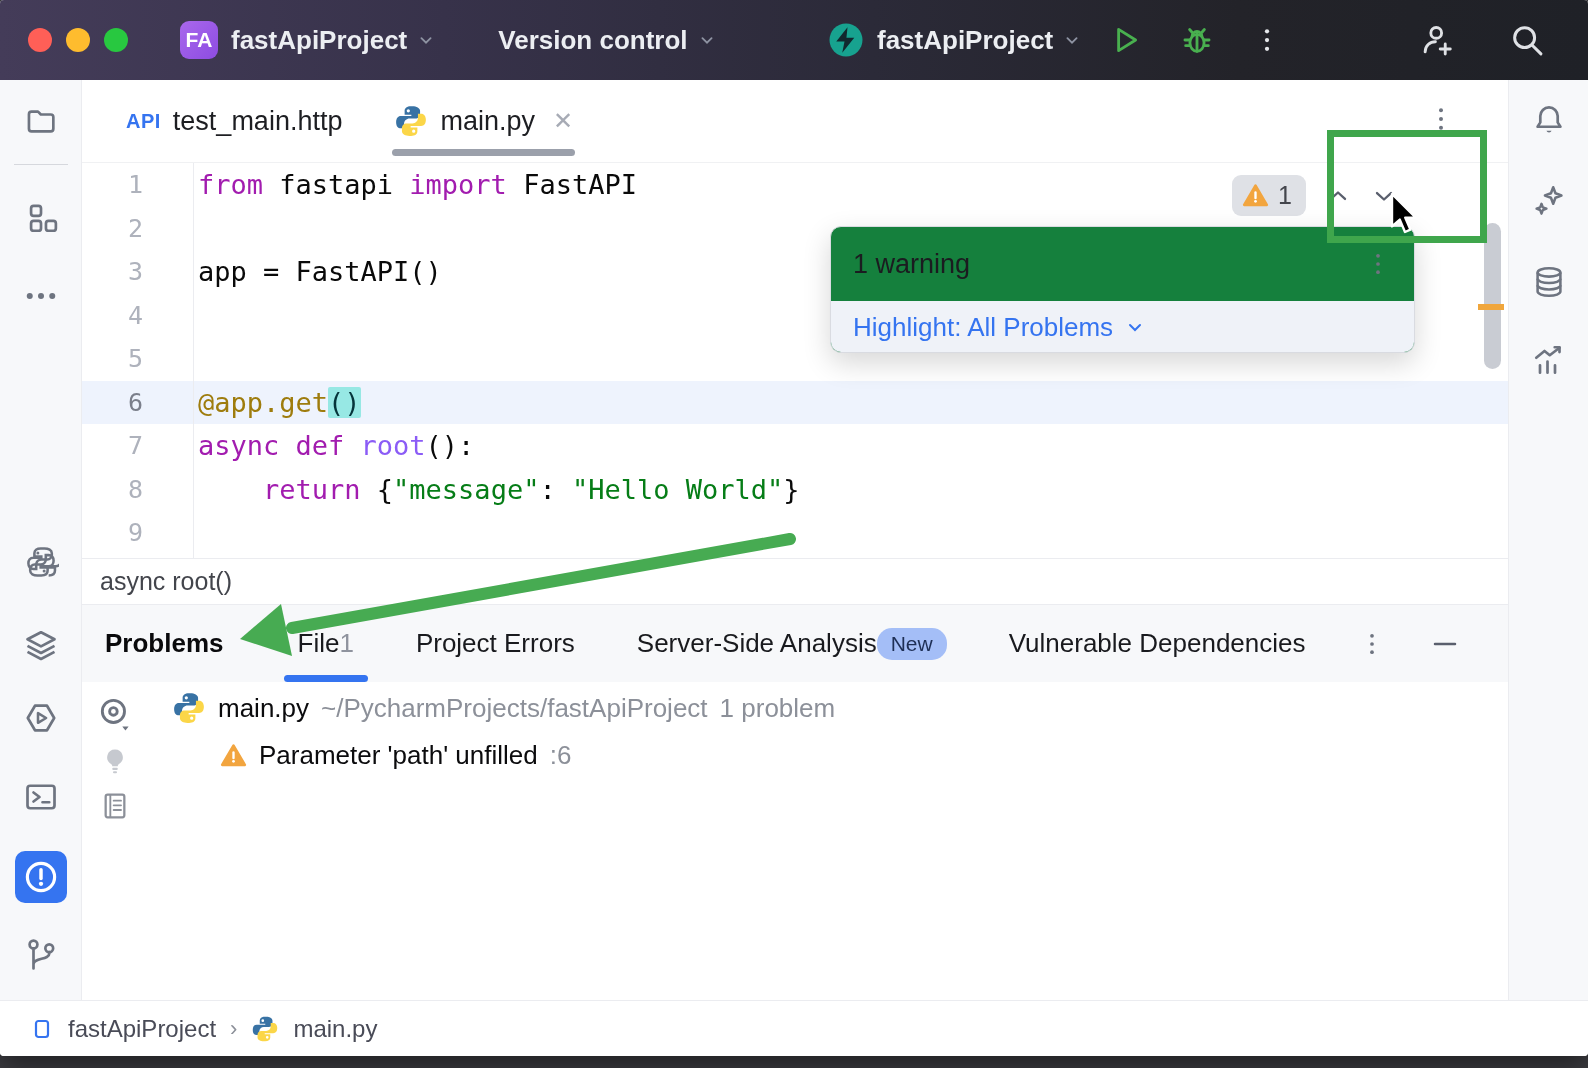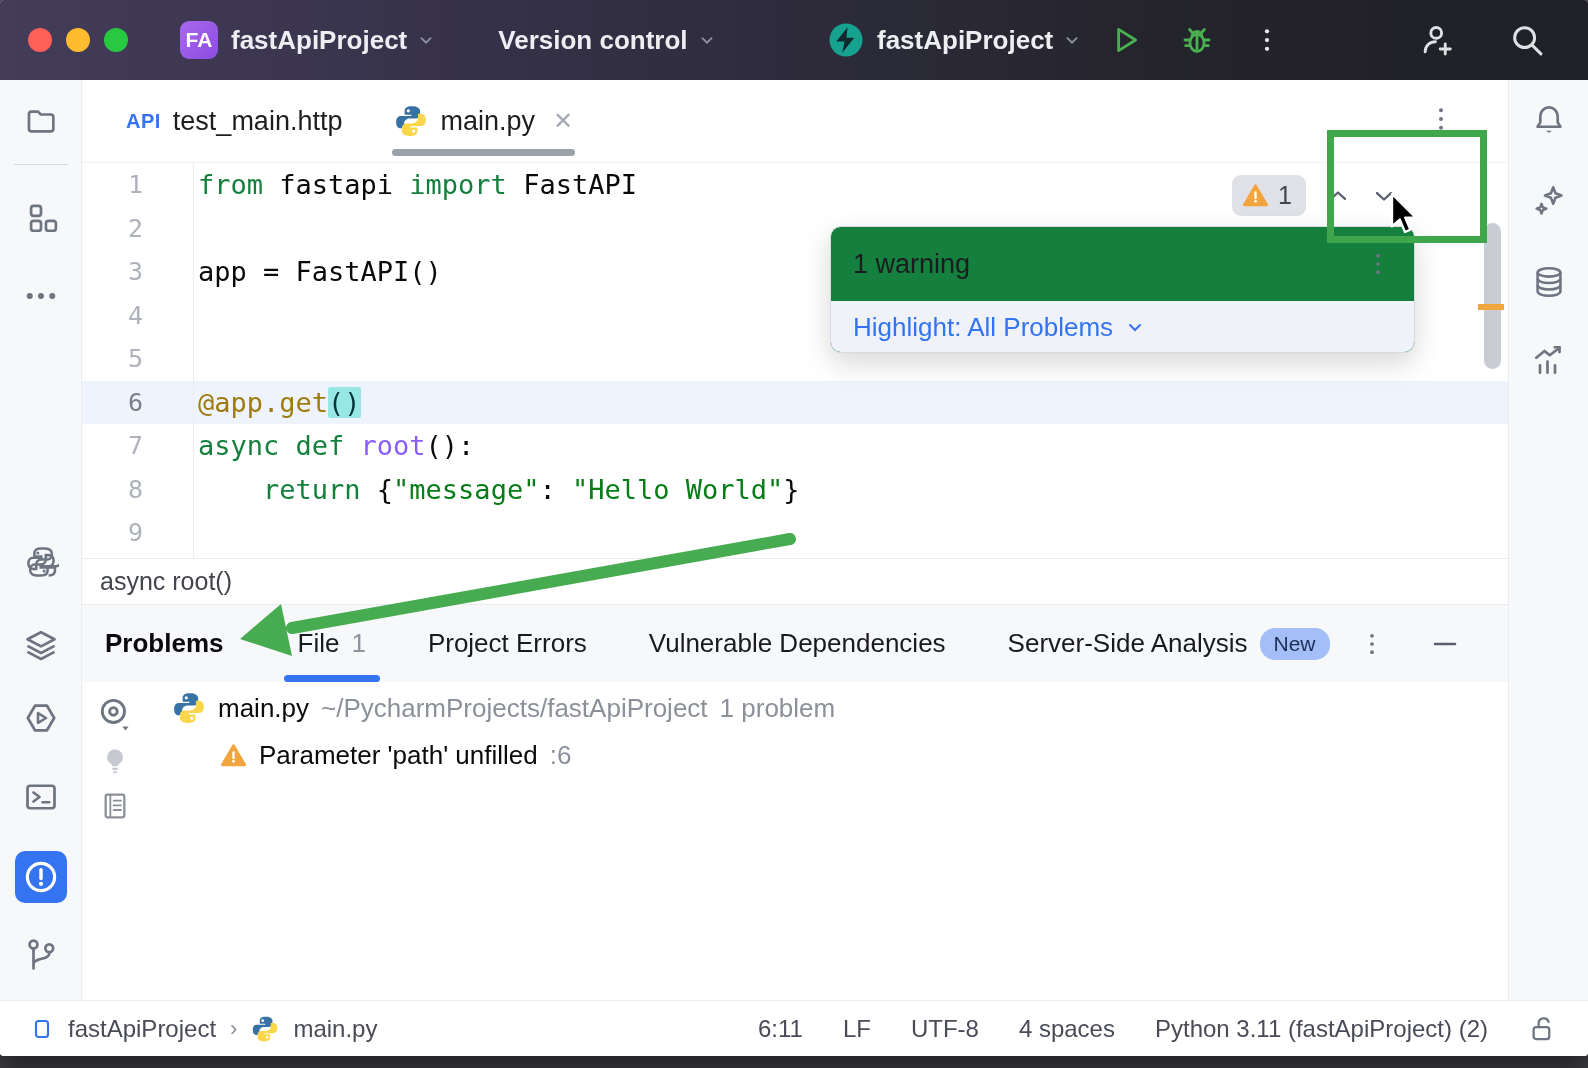--- a/index.html
+++ b/index.html
@@ -42,36 +42,36 @@
   .tab-kebab { position:absolute; right:52px; top:24px; }
 
   
   .editor { position:relative; height:395px; overflow:hidden; }
   .gutter-line { position:absolute; left:111px; top:0; bottom:0; width:1px; background:#ebecf0; z-index:2; }
   .ed-row { position:relative; display:flex; height:43.5px; align-items:center; font-family:"DejaVu Sans Mono", monospace; }
   .ed-row.current { background:#eef3fd; }
   .ed-num { width:111px; flex:0 0 111px; text-align:right; padding-right:50px; font-size:25px; color:#aeb2bc; }
   .ed-row.current .ed-num { color:#7b7f8b; }
   .ed-code { font-size:27px; padding-left:5px; white-space:pre; letter-spacing:0; }
-  .tk-kw{color:#15803d;} .tk-pl{color:#0a0a0a;} .tk-deco{color:#9e7c0d;} .tk-fn{color:#8b5cf6;} .tk-str{color:#067d17;}
+  .tk-kw{color:#a21caf;} .tk-pl{color:#0a0a0a;} .tk-deco{color:#9e7c0d;} .tk-fn{color:#8b5cf6;} .tk-str{color:#067d17;}
   .tk-hl{color:#05343a; background:#97e8e4; border-radius:2px;}
 
   
   .inspect-widget { position:absolute; top:12px; right:110px; display:flex; align-items:center; gap:18px; z-index:5; }
   .iw-badge { display:flex; align-items:center; gap:9px; background:#dfe1e6; border-radius:9px; padding:6px 14px 6px 10px; font-size:25px; color:#43454c; }
   .scrollbar { position:absolute; right:7px; top:60px; width:17px; height:146px; border-radius:9px; background:#c9ccd3; z-index:4; }
   .stripe-mark { position:absolute; right:4px; top:141px; width:26px; height:6px; background:#f0a63c; z-index:5; }
 
   
   .breadcrumb { height:47px; border-top:1px solid #ebecf0; border-bottom:1px solid #ebecf0; display:flex; align-items:center; padding-left:18px; font-size:25px; color:#43454c; background:#fff; }
 
   
   .problems-header { height:77px; background:#f7f8fa; display:flex; align-items:center; padding-left:23px; position:relative; }
   .pw-title { font-size:26px; font-weight:700; color:#0a0a0c; margin-right:64px; }
-  .pt-tab { position:relative; height:100%; display:flex; align-items:center; gap:12px; font-size:26px; color:#191a1e; padding:0 10px; margin-right:42px; }
+  .pt-tab { position:relative; height:100%; display:flex; align-items:center; font-size:26px; color:#191a1e; padding:0 10px; margin-right:42px; }
   .pt-count { color:#8f939e; }
   .pt-tab.active::after { content:""; position:absolute; left:-4px; right:-4px; bottom:0; height:7px; border-radius:4px; background:#3574f0; }
   .new-badge { background:#a4bef7; color:#1e2f55; font-size:21px; padding:4px 14px; border-radius:15px; }
   .pw-actions { position:absolute; right:48px; display:flex; align-items:center; gap:44px; }
 
   
   .problems-content { position:relative; background:#fff; height:318px; }
   .pc-toolbar { position:absolute; left:14px; top:12px; display:flex; flex-direction:column; gap:14px; align-items:center; }
   .tree-row { position:absolute; display:flex; align-items:center; gap:12px; font-size:26px; }
   .tree-row.file { left:90px; top:9px; }
@@ -318,25 +318,25 @@
       <div class="problems-header">
         <span class="pw-title">Problems</span>
         <div class="pt-tab active">
           <span>File</span>
           <span class="pt-count">1</span>
         </div>
         <div class="pt-tab">
           <span>Project Errors</span>
         </div>
         <div class="pt-tab">
-          <span>Vulnerable Dependencies</span>
-        </div>
-        <div class="pt-tab">
           <span>Server-Side Analysis</span>
           <span class="new-badge">New</span>
+        </div>
+        <div class="pt-tab">
+          <span>Vulnerable Dependencies</span>
         </div>
         <div class="pw-actions">
           <svg width="28" height="28" viewBox="0 0 24 24">
               <circle cx="12" cy="5" r="1.6" fill="#6e7480"></circle>
               <circle cx="12" cy="12" r="1.6" fill="#6e7480"></circle>
               <circle cx="12" cy="19" r="1.6" fill="#6e7480"></circle>
             </svg>
           <svg width="30" height="30" viewBox="0 0 24 24">
               <path d="M4 12h16" stroke="#5a5f6d" stroke-width="2" stroke-linecap="round"></path>
             </svg>
@@ -421,31 +421,20 @@
           <rect x="6" y="4" width="12" height="16" rx="2.5" fill="none" stroke="#3574f0" stroke-width="2.2"></rect>
         </svg>
       <span>fastApiProject</span>
       <span class="sb-sep">›</span>
       <svg width="28" height="28" viewBox="0 0 48 48">
         <path fill="#3872a4" d="M23.8 3c-5.5 0-8.8 2.4-8.8 6.6V15h9.5v1.8H9.8C5.4 16.8 3 20.2 3 25.6s2.4 8.8 6.8 8.8h4.4v-6.2c0-4.3 3.5-7.6 7.8-7.6h8.4c3.5 0 6.4-2.9 6.4-6.4V9.6C36.8 5.4 31.6 3 26.2 3h-2.4zm-3.6 4.4a2.3 2.3 0 110 4.6 2.3 2.3 0 010-4.6z"></path>
         <path fill="#fbd648" d="M24.2 45c5.5 0 8.8-2.4 8.8-6.6V33h-9.5v-1.8h14.7c4.4 0 6.8-3.4 6.8-8.8s-2.4-8.8-6.8-8.8h-4.4v6.2c0 4.3-3.5 7.6-7.8 7.6h-8.4c-3.5 0-6.4 2.9-6.4 6.4v4.6c0 4.2 5.2 6.6 10.6 6.6h2.4zm3.6-4.4a2.3 2.3 0 110-4.6 2.3 2.3 0 010 4.6z"></path>
       </svg>
       <span>main.py</span>
     </div>
-    <div class="sb-right">
-      <span>6:11</span>
-      <span>LF</span>
-      <span>UTF-8</span>
-      <span>4 spaces</span>
-      <span>Python 3.11 (fastApiProject) (2)</span>
-      <svg width="30" height="30" viewBox="0 0 24 24">
-        <rect x="4.5" y="10.5" width="12.5" height="9.5" rx="2" fill="none" stroke="#6e7480" stroke-width="1.8"></rect>
-        <path d="M8.5 10.5V7.6a4.1 4.1 0 018-1.3" fill="none" stroke="#6e7480" stroke-width="1.8" stroke-linecap="round"></path>
-      </svg>
-    </div>
   </div>
 
   <div class="popup">
     <div class="popup-top">
       <span>1 warning</span>
       <svg class="popup-kebab" width="28" height="28" viewBox="0 0 24 24">
           <circle cx="12" cy="5" r="1.6" fill="#6e7480"></circle>
           <circle cx="12" cy="12" r="1.6" fill="#6e7480"></circle>
           <circle cx="12" cy="19" r="1.6" fill="#6e7480"></circle>
         </svg>

